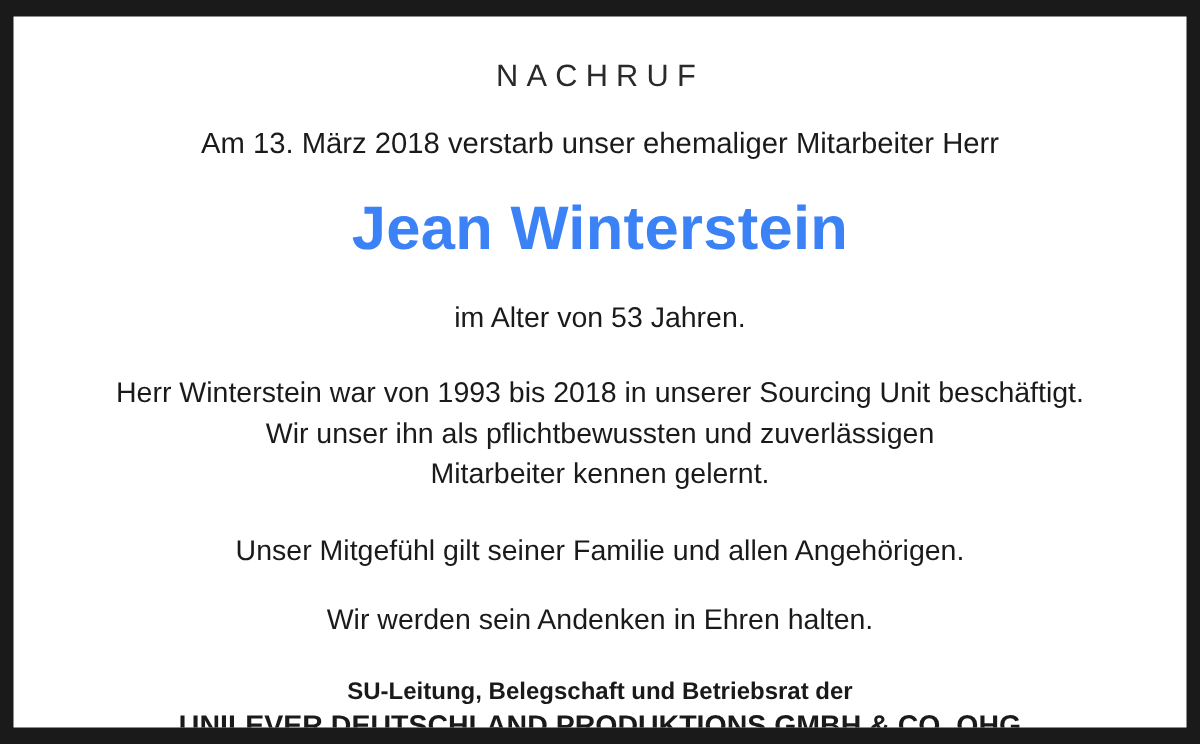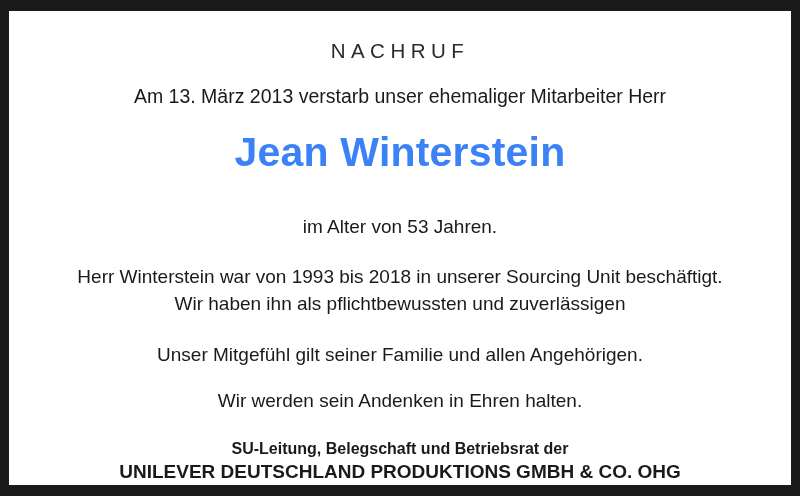--- a/index.html
+++ b/index.html
@@ -53,21 +53,21 @@
     font-weight: 700;
     text-align: center;
     margin-top: 21px;
     letter-spacing: 0.2px;
     color: #3b82f6;
   }
   .age {
     font-size: 19px;
     font-weight: 400;
     text-align: center;
-    margin-top: 40px;
+    margin-top: 26px;
     color: #1a1a1a;
   }
   .body-block {
     font-size: 19px;
     font-weight: 400;
     text-align: center;
     margin-top: 26px;
     line-height: 1.42;
     color: #1a1a1a;
   }
@@ -98,29 +98,30 @@
   .sig-line-2 { font-size: 19px; display: block; }
 </style>
 </head>
 <body>
 
 <div class="obituary">
   <div class="inner">
 
     <div class="heading">NACHRUF</div>
 
-    <div class="intro">Am 13. März 2013 verstarb unser ehemaliger Mitarbeiter Herr</div>
+    <div class="intro">Am 13. März 2018 verstarb unser ehemaliger Mitarbeiter Herr</div>
 
     <div class="name">Jean Winterstein</div>
 
     <div class="age">im Alter von 53 Jahren.</div>
 
     <div class="body-block">
       <span class="body-line">Herr Winterstein war von 1993 bis 2018 in unserer Sourcing Unit beschäftigt.</span>
-      <span class="body-line">Wir haben ihn als pflichtbewussten und zuverlässigen</span>
+      <span class="body-line">Wir unser ihn als pflichtbewussten und zuverlässigen</span>
+      <span class="body-line">Mitarbeiter kennen gelernt.</span>
     </div>
 
     <div class="condolence">Unser Mitgefühl gilt seiner Familie und allen Angehörigen.</div>
 
     <div class="remembrance">Wir werden sein Andenken in Ehren halten.</div>
 
     <div class="signature">
       <span class="sig-line-1">SU-Leitung, Belegschaft und Betriebsrat der</span>
       <span class="sig-line-2">UNILEVER DEUTSCHLAND PRODUKTIONS GMBH &amp; CO. OHG</span>
 

